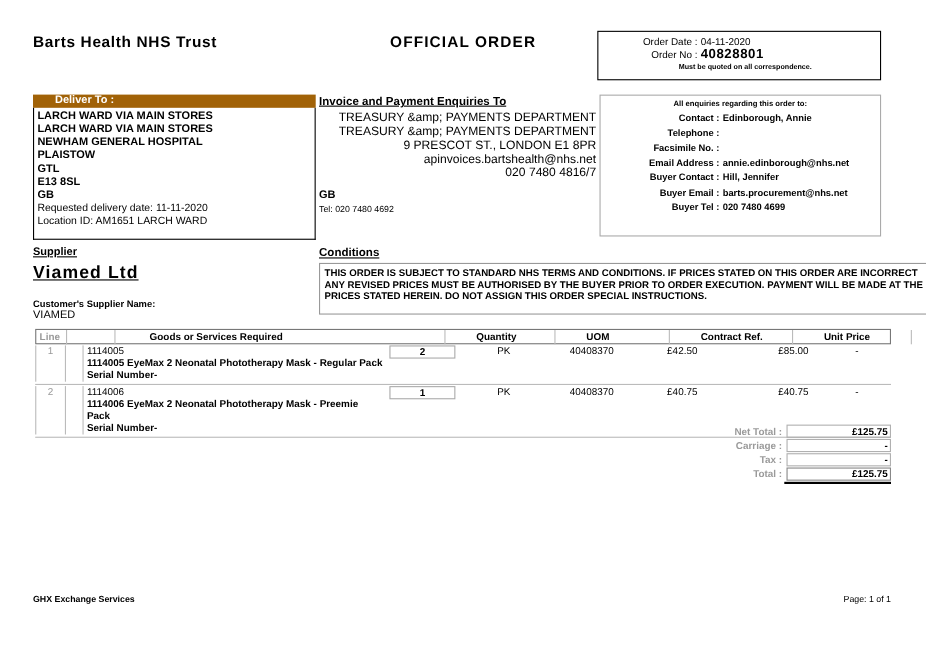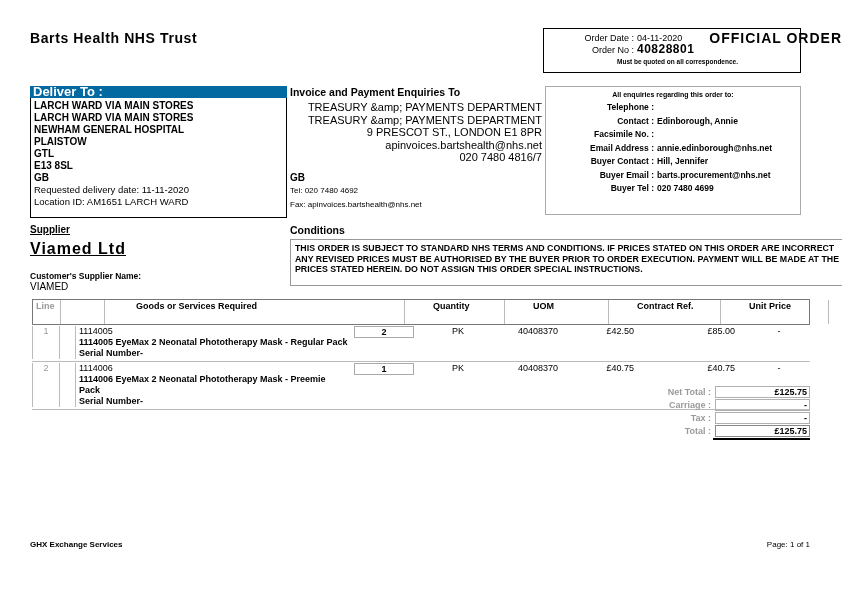--- a/index.html
+++ b/index.html
@@ -3,37 +3,37 @@
 <meta charset="utf-8">
 <style>
   * { margin:0; padding:0; box-sizing:border-box; }
   html,body { background:#fff; }
   .page {
     position:relative; width:842px; height:595px; background:#ffffff;
     font-family:"Liberation Sans", sans-serif; color:#000; overflow:hidden;
   }
   
   .trust-name { position:absolute; left:30px; top:30px; font-size:14px; font-weight:bold; letter-spacing:.6px; }
-  .doc-title  { position:absolute; left:0; right:0; top:30px; text-align:right; font-size:14px; font-weight:bold; letter-spacing:1px; }
+  .doc-title  { position:absolute; left:0; right:0; top:30px; text-align:center; font-size:14px; font-weight:bold; letter-spacing:1px; }
   .order-box  { position:absolute; left:543px; top:28px; width:258px; height:45px; border:1px solid #000; padding-top:3px; }
   .ob-row { display:flex; line-height:12px; }
   .ob-label { width:90px; text-align:right; font-size:9px; }
   .ob-value { margin-left:3px; font-size:9px; }
   .ob-orderno { font-size:12px; font-weight:bold; letter-spacing:.5px; margin-top:-1px; }
   .ob-note { font-size:6.5px; font-weight:bold; text-align:right; padding-right:62px; margin-top:2px; }
 
   
-  .deliver-bar { position:absolute; left:30px; top:86px; width:257px; height:12px; background:#0369a1; color:#fff; font-size:13px; font-weight:bold; line-height:12px; padding-left:3px; }
+  .deliver-bar { position:absolute; left:30px; top:86px; width:257px; height:12px; background:#a16207; color:#fff; font-size:10px; font-weight:bold; line-height:12px; padding-left:20px; }
   .deliver-box { position:absolute; left:30px; top:98px; width:257px; height:120px; border:1px solid #000; border-top:none; padding:2px 0 0 3px; }
   .addr-line { font-size:10px; font-weight:bold; line-height:12px; }
   .addr-plain { font-size:9.5px; font-weight:normal; line-height:12px; }
 
   
   .invoice-blk { position:absolute; left:290px; top:86px; width:252px; }
-  .sec-title { font-size:10.5px; font-weight:bold; margin-bottom:3px; }
+  .sec-title { font-size:10.5px; font-weight:bold; text-decoration:underline; margin-bottom:3px; }
   .inv-line { font-size:11px; line-height:12.5px;text-align:right; }
   .inv-country { font-size:10px; font-weight:bold; margin-top:8px; }
   .inv-small { font-size:8px; line-height:12.5px; margin-top:2px; }
 
   
   .contact-box { position:absolute; left:545px; top:86px; width:256px; height:129px; border:1px solid #aaa; padding-top:4px; }
   .cb-heading { font-size:7px; font-weight:bold; text-align:center; margin-bottom:3px; }
   .cb-row { display:flex; line-height:13.5px; }
   .cb-label { width:108px; text-align:right; font-size:8.5px; font-weight:bold; }
   .cb-value { margin-left:3px; font-size:8.5px; font-weight:bold; }
@@ -46,21 +46,21 @@
   .cust-sup-name { font-size:10px; }
 
   
   .conditions-blk { position:absolute; left:290px; top:224px; width:554px; }
   .cond-box { border:1px solid #999; margin-top:2px; padding:3px 4px; height:47px; }
   .cond-text { font-size:8.8px; font-weight:bold; line-height:10.6px; }
 
   
   .otable { position:absolute; left:32px; top:299px; width:778px; }
   .tgrid { display:grid; grid-template-columns:28px 16px 272px 72px 76px 84px 80px 88px 62px; }
-  .thead { border:1px solid #777; height:26px; align-items:center;gap:28px; }
+  .thead { border:1px solid #777; height:14px; align-items:center;gap:28px; }
   .th { font-size:9px; font-weight:bold; border-right:1px solid #bbb; height:100%; line-height:13px; }
   .th:last-child { border-right:none; }
   .th-line { color:#999; padding-left:3px; }
   .th-goods { padding-left:3px; }
   .th-c { text-align:left; }
   .trow { border-bottom:1px solid #bbb; padding:1px 0 2px 0; }
   .td { font-size:9px; }
   .td-line { color:#999; text-align:center; border-left:1px solid #bbb; border-right:1px solid #bbb; }
   .td-sub { border-right:1px solid #bbb; }
   .goods-cell { padding-left:3px; }
@@ -118,32 +118,31 @@
 
   <div class="invoice-blk">
     <div class="sec-title">Invoice and Payment Enquiries To</div>
     <div class="inv-line">TREASURY &amp;amp; PAYMENTS DEPARTMENT</div>
     <div class="inv-line">TREASURY &amp;amp; PAYMENTS DEPARTMENT</div>
     <div class="inv-line">9 PRESCOT ST., LONDON E1 8PR</div>
     <div class="inv-line">apinvoices.bartshealth@nhs.net</div>
     <div class="inv-line">020 7480 4816/7</div>
     <div class="inv-country">GB</div>
     <div class="inv-small">Tel: 020 7480 4692</div>
-    <div class="inv-small">Fax: apinvoices.bartshealth@nhs.net</div>
   </div>
 
   <div class="contact-box">
     <div class="cb-heading">All enquiries regarding this order to:</div>
     <div class="cb-row">
+      <span class="cb-label">Contact :</span>
+      <span class="cb-value">Edinborough, Annie</span>
+    </div>
+    <div class="cb-row">
       <span class="cb-label">Telephone :</span>
       <span class="cb-value"></span>
-    </div>
-    <div class="cb-row">
-      <span class="cb-label">Contact :</span>
-      <span class="cb-value">Edinborough, Annie</span>
     </div>
     <div class="cb-row">
       <span class="cb-label">Facsimile No. :</span>
       <span class="cb-value"></span>
     </div>
     <div class="cb-row">
       <span class="cb-label">Email Address :</span>
       <span class="cb-value">annie.edinborough@nhs.net</span>
     </div>
     <div class="cb-row">

